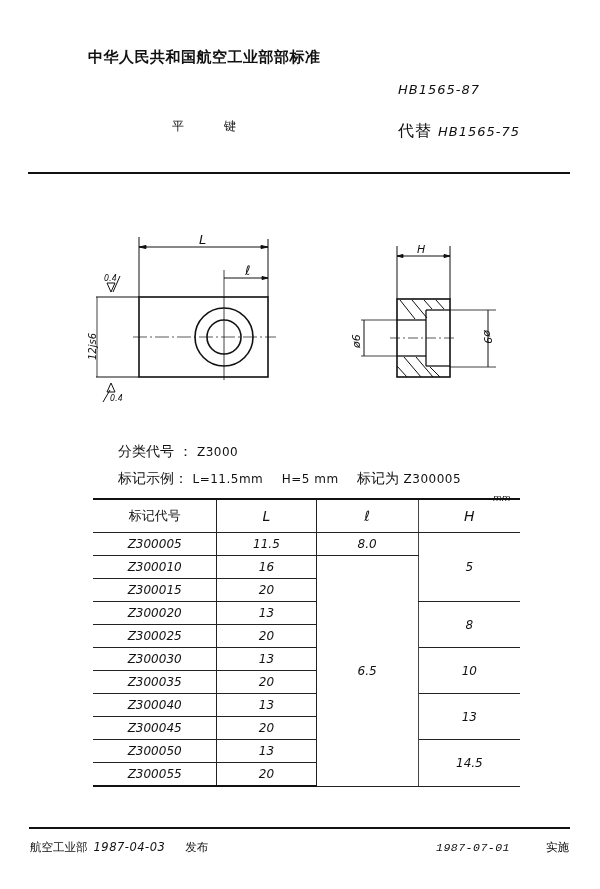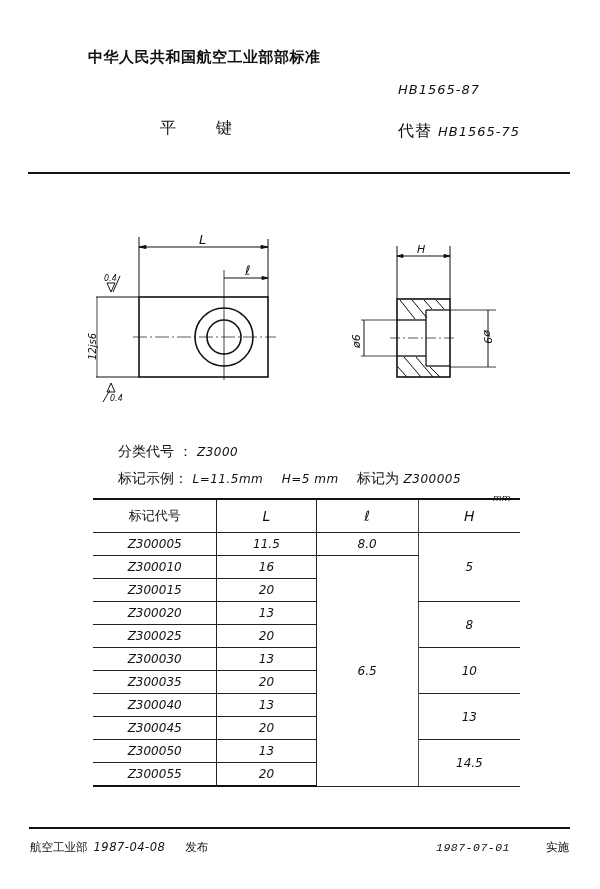--- a/index.html
+++ b/index.html
@@ -1,29 +1,29 @@
 <!DOCTYPE html>
 <html><head>
   <meta charset="utf-8">
   <style>
     html, body { margin: 0; padding: 0; background: #ffffff; }
     body { width: 600px; height: 889px; position: relative; overflow: hidden;
            font-family: "DejaVu Sans", sans-serif; color: #111; }
     .abs { position: absolute; }
     .org { left: 88px; top: 48px; font-size: 15px; font-weight: bold; letter-spacing: 0.5px; }
     .std-no { left: 398px; top: 82px; font-size: 13px; font-style: italic; letter-spacing: 1px; }
-    .title { left: 160px; top: 118px; font-size: 16px; letter-spacing: 40px; }
+    .title { left: 172px; top: 118px; font-size: 12px; letter-spacing: 40px; }
     .replace { left: 398px; top: 121px; font-size: 13px; font-style: italic; letter-spacing: 1px; }
     .replace .lbl { font-style: normal; font-size: 16px; margin-right: 6px; }
     .hr-top { left: 28px; top: 172px; width: 542px; height: 2px; background: #111; }
     .hr-bot { left: 29px; top: 827px; width: 541px; height: 2px; background: #111; }
     .drawing { left: 0; top: 200px; }
     .meta1 { left: 118px; top: 443px; font-size: 14px; }
     .meta2 { left: 118px; top: 470px; font-size: 14px; }
-    .meta1 .v, .meta2 .v { font-style: italic; font-size: 12px; letter-spacing: 0.5px; }
+    .meta1 .v, .meta2 .v { font-size: 12px; letter-spacing: 0.5px; }
     .meta2 .gap { display: inline-block; width: 14px; }
     .unit { left: 493px; top: 484px; font-size: 9px; font-style: italic; margin-top: 9px; }
     table.spec { position: absolute; left: 93px; top: 498px; width: 427px;
                  border-collapse: collapse; font-size: 12px; }
     table.spec td, table.spec th { border-top: 1px solid #222; border-bottom: 1px solid #222;
                  text-align: center; padding: 0; height: 22px; font-weight: normal; font-style: italic; }
     table.spec th { height: 32px; font-size: 14px; }
     table.spec th.cn { font-style: normal; font-size: 13px; }
     table.spec tr:first-child th { border-top: 2px solid #111; }
     table.spec tr:last-child td { border-bottom: 2px solid #111; }
@@ -193,17 +193,17 @@
   </tr>
   <tr>
     <td class="c1">Z300055</td>
     <td class="c2">20</td>
   </tr>
 </tbody>
   </table>
 
 <div class="abs hr-bot"></div>
 <div class="abs footer-l">
-  <span>航空工业部</span><span class="d">1987-04-08</span><span>发布</span>
+  <span>航空工业部</span><span class="d">1987-04-03</span><span>发布</span>
 </div>
 <div class="abs footer-r">
   <span class="d">1987-07-01</span><span>实施</span>
 </div>
 
 </body></html>

